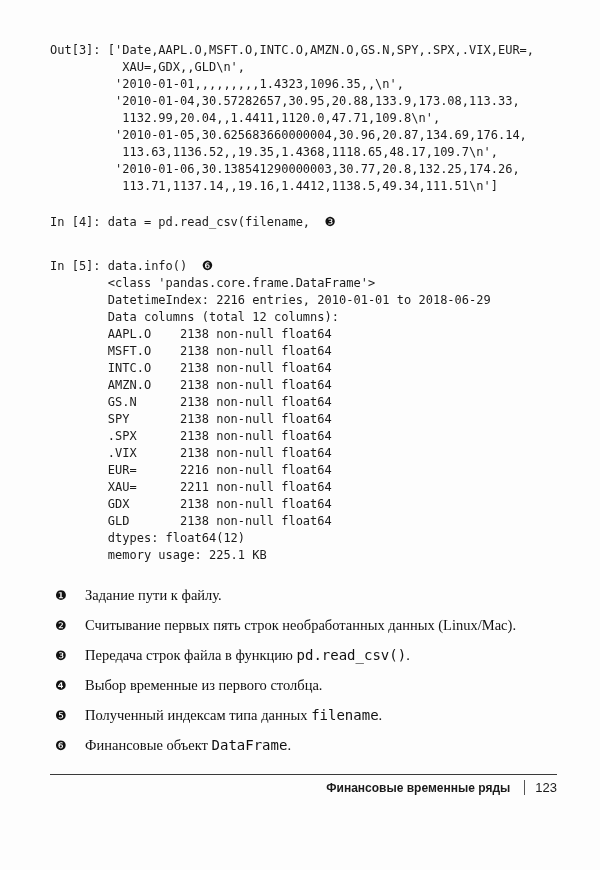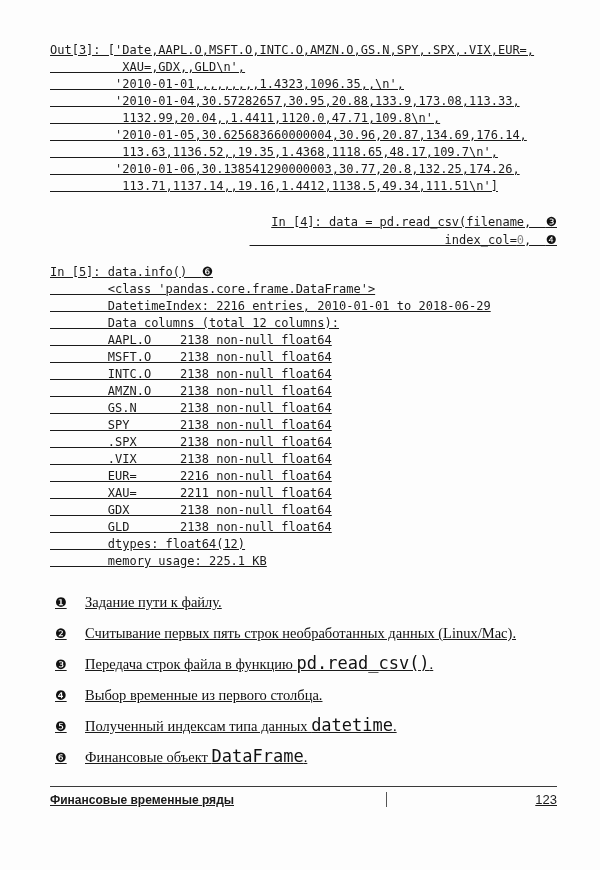--- a/index.html
+++ b/index.html
@@ -7,32 +7,31 @@
   .page {
     position: relative;
     width: 600px;
     height: 870px;
     background: #fdfdfd;
     overflow: hidden;
     color: #1b1b1b;
   }
   .content {
     padding: 42px 43px 0 50px;
-    text-decoration: underline;
   }
   .code-block, .code-line {
     font-family: "DejaVu Sans Mono", monospace;
     font-size: 12px;
     line-height: 17px;
     color: #1b1b1b;
     white-space: pre;
   }
   .code-block { margin: 0; }
   .block-out3 { margin-bottom: 18px; }
-  .block-in4  { margin-bottom: 14px; text-align: right; }
+  .block-in4  { margin-bottom: 26px; }
   .block-in5  { margin-bottom: 22px; }
   .val-gray { color: #8b8b8b; }
   .marker {
     font-family: "DejaVu Sans", sans-serif;
     font-size: 12.5px;
     color: #111111;
   }
   .annotations { margin-top: 2px; }
   .annotation {
     display: flex;
@@ -45,32 +44,32 @@
   }
   .ann-num {
     flex: 0 0 35px;
     padding-left: 5px;
     font-family: "DejaVu Sans", sans-serif;
     font-size: 13px;
   }
   .ann-text { flex: 1; }
   .inline-code {
     font-family: "DejaVu Sans Mono", monospace;
-    font-size: 17px;
+    font-size: 14px;
   }
   .footer-rule {
     margin: 19px 0 0 0;
     width: 507px;
     height: 0;
     border-top: 1.5px solid #3a3a3a;
   }
   .footer {
     width: 507px;
     display: flex;
-    justify-content: space-between;
+    justify-content: flex-end;
     align-items: center;
     margin-top: 5px;
   }
   .footer-title {
     font-family: "Liberation Sans", sans-serif;
     font-weight: bold;
     font-size: 12px;
     color: #1a1a1a;
   }
   .footer-sep {
@@ -96,21 +95,20 @@
          '2010-01-01,,,,,,,,,1.4323,1096.35,,\n',
          '2010-01-04,30.57282657,30.95,20.88,133.9,173.08,113.33,
           1132.99,20.04,,1.4411,1120.0,47.71,109.8\n',
          '2010-01-05,30.625683660000004,30.96,20.87,134.69,176.14,
           113.63,1136.52,,19.35,1.4368,1118.65,48.17,109.7\n',
          '2010-01-06,30.138541290000003,30.77,20.8,132.25,174.26,
           113.71,1137.14,,19.16,1.4412,1138.5,49.34,111.51\n']</pre>
 
     <div class="block-in4">
       <div class="code-line"><span>In [4]: data = pd.read_csv(filename,  </span><span class="marker">❸</span></div>
-      <div class="code-line"><span>                           index_col=</span><span class="val-gray">0</span><span>,  </span><span class="marker">❹</span></div>
     </div>
 
     <div class="block-in5">
       <div class="code-line"><span>In [5]: data.info()  </span><span class="marker">❻</span></div>
       <pre class="code-block">        &lt;class 'pandas.core.frame.DataFrame'&gt;
         DatetimeIndex: 2216 entries, 2010-01-01 to 2018-06-29
         Data columns (total 12 columns):
         AAPL.O    2138 non-null float64
         MSFT.O    2138 non-null float64
         INTC.O    2138 non-null float64
@@ -139,21 +137,21 @@
       <div class="annotation">
         <span class="ann-num">❸</span>
         <span class="ann-text"><span>Передача строк файла в функцию </span><code class="inline-code">pd.read_csv()</code><span>.</span></span>
       </div>
       <div class="annotation">
         <span class="ann-num">❹</span>
         <span class="ann-text"><span>Выбор временные из первого столбца.</span><code class="inline-code"></code><span></span></span>
       </div>
       <div class="annotation">
         <span class="ann-num">❺</span>
-        <span class="ann-text"><span>Полученный индексам типа данных </span><code class="inline-code">datetime</code><span>.</span></span>
+        <span class="ann-text"><span>Полученный индексам типа данных </span><code class="inline-code">filename</code><span>.</span></span>
       </div>
       <div class="annotation">
         <span class="ann-num">❻</span>
         <span class="ann-text"><span>Финансовые объект </span><code class="inline-code">DataFrame</code><span>.</span></span>
       </div>
     </div>
 
     <div class="footer-rule"></div>
     <div class="footer">
       <span class="footer-title">Финансовые временные ряды</span>

